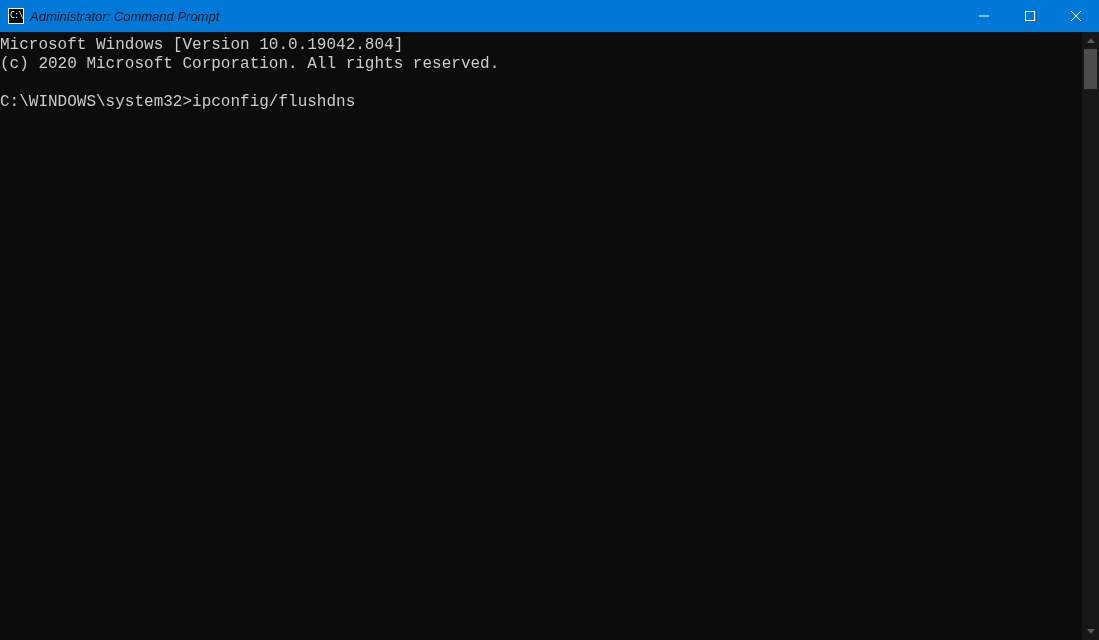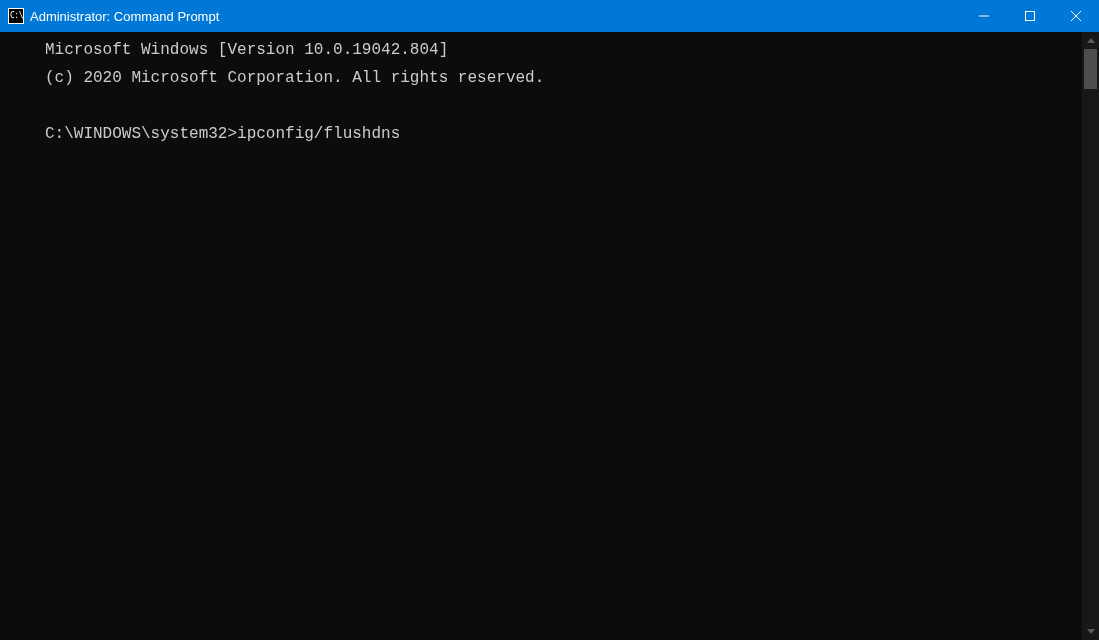--- a/index.html
+++ b/index.html
@@ -43,21 +43,22 @@
       border: 1px solid #fff;
       font-family: "Consolas", monospace;
       font-size: 8px;
       line-height: 1;
       letter-spacing: -0.5px;
       color: #fff;
       padding-left: 1px;
     }
     .title-text {
       flex: 0 0 auto;
-      color: #ffffff;
+      color: #0f172a;
+      font-style: italic;
     }
     .title-spacer {
       flex: 1;
     }
     .caption-button {
       width: 46px;
       height: 32px;
       display: flex;
       align-items: center;
       justify-content: center;
@@ -70,25 +71,24 @@
       flex: 1;
       display: flex;
       background: #0c0c0c;
     }
     .terminal {
       flex: 1;
       background: #0c0c0c;
       color: #cccccc;
       font-family: "Consolas", "Courier New", monospace;
       font-size: 16px;
-      line-height: 28px;
+      line-height: 19px;
       padding: 4px 0 0 0;
       white-space: pre;
       overflow: hidden;
-      margin-left: 45px;
     }
     .terminal-line {
       white-space: pre;
     }
     .scrollbar {
       width: 17px;
       background: #171717;
       display: flex;
       flex-direction: column;
       align-items: center;

